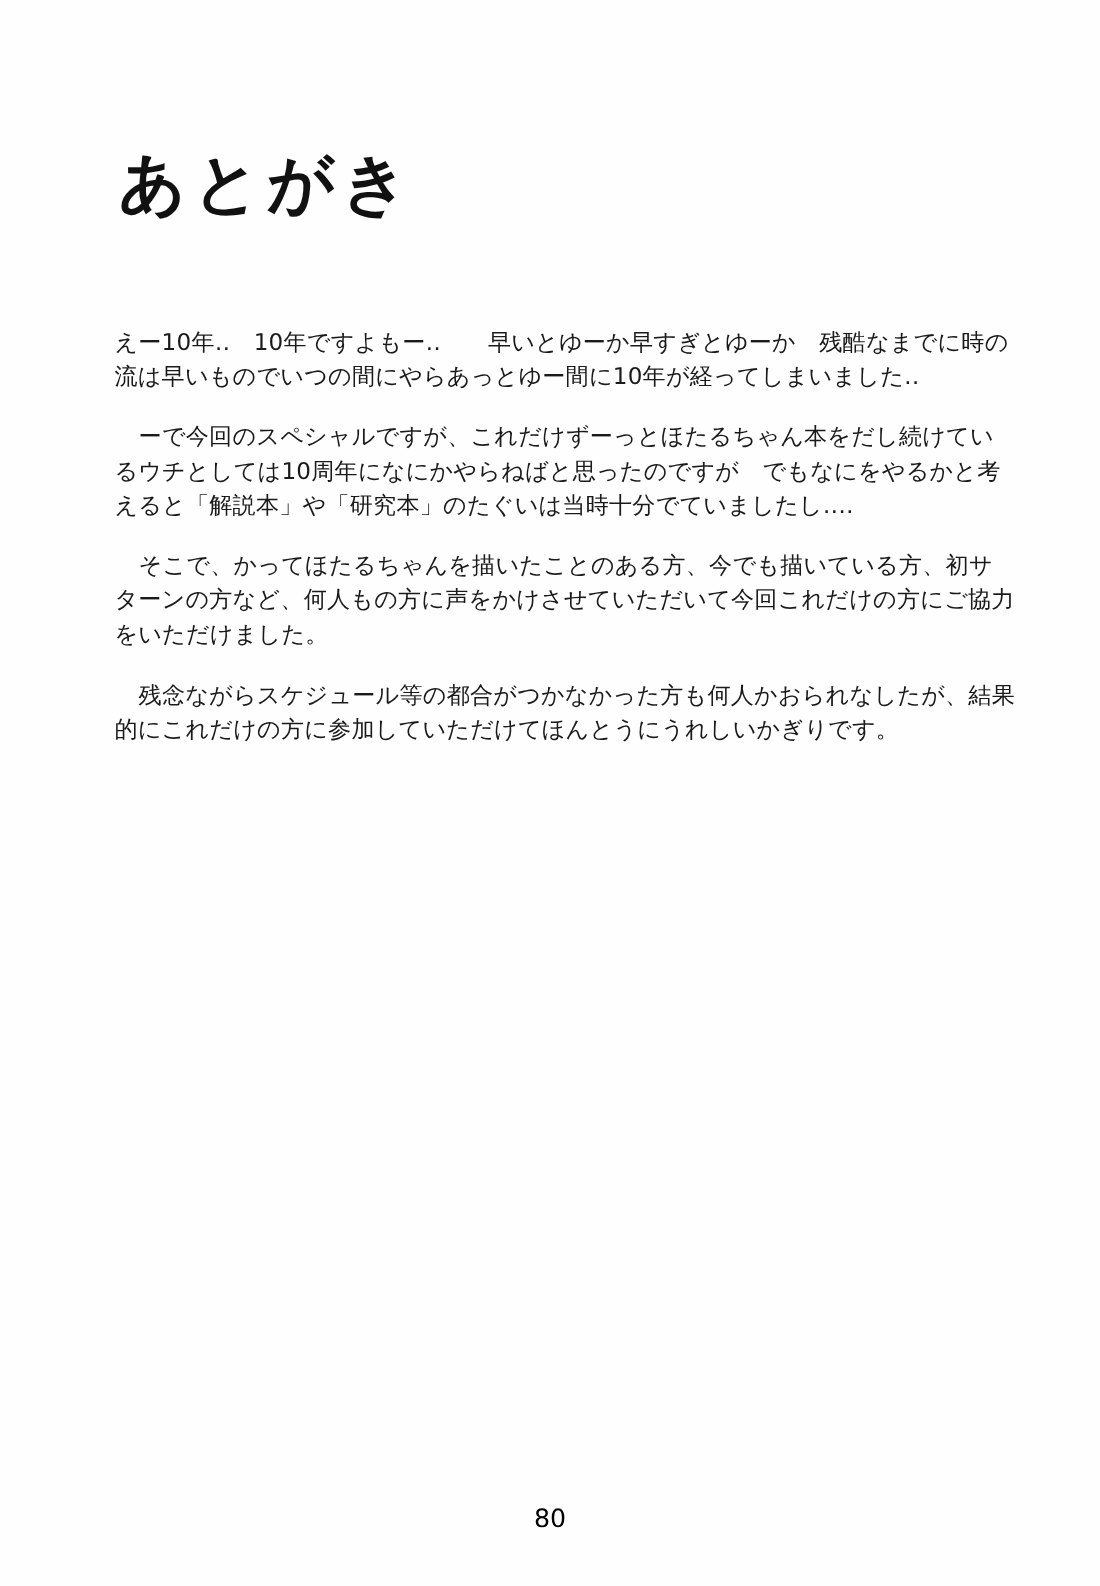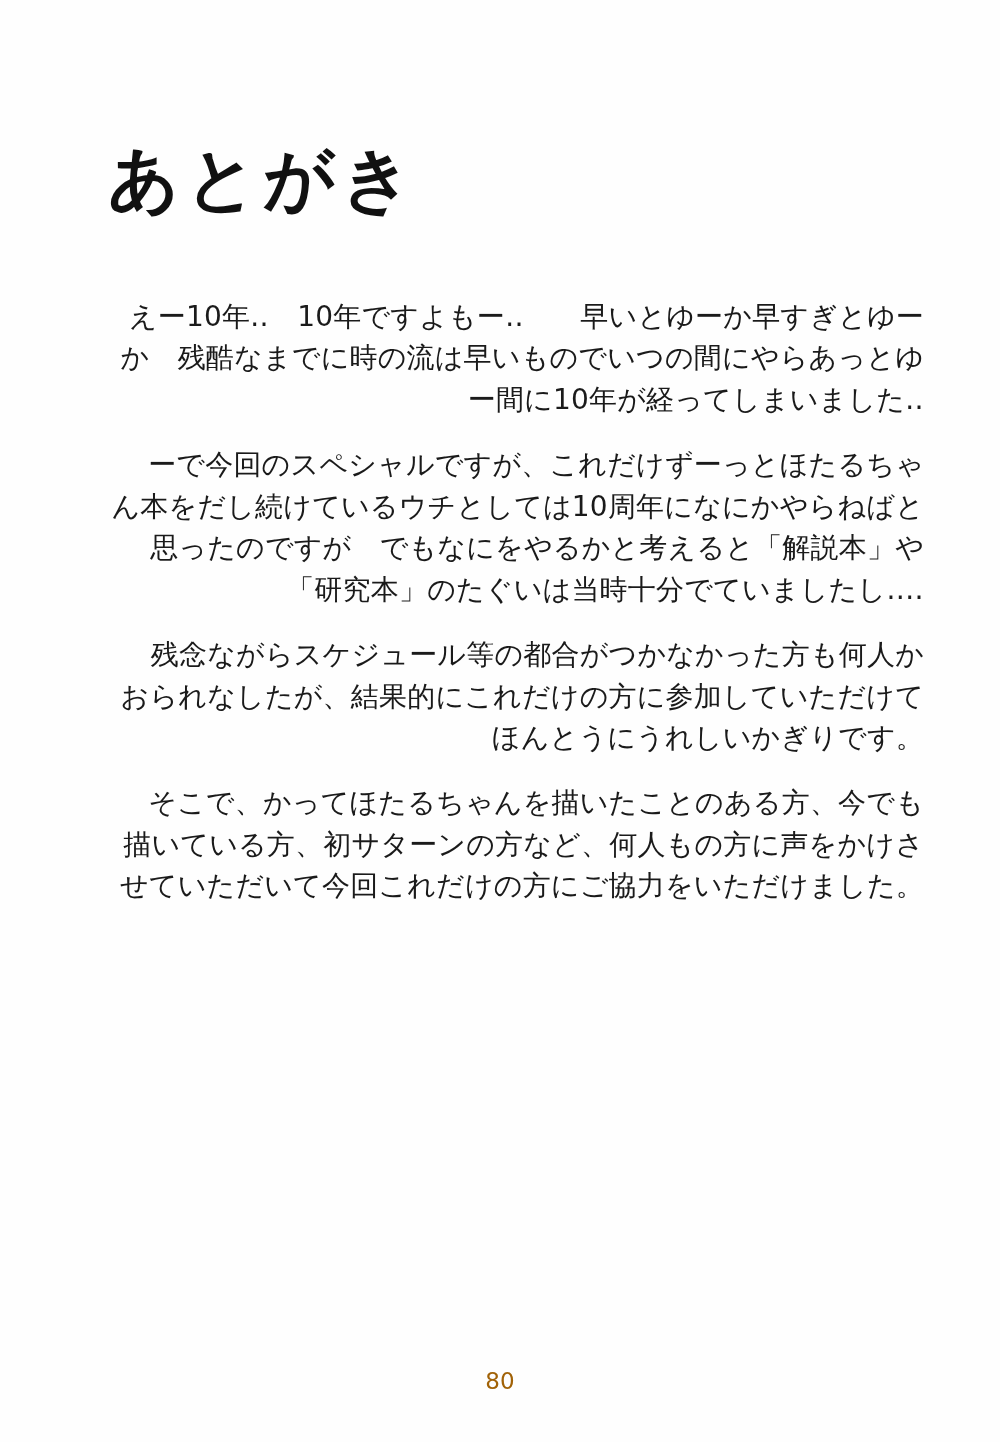--- a/index.html
+++ b/index.html
@@ -17,65 +17,65 @@
   }
   .page {
     position: absolute;
     inset: 0;
     background: #fefefe;
   }
   .page-title {
     position: absolute;
     left: 108px;
     top: 96px;
-    font-size: 70px;
+    font-size: 60px;
     line-height: 1.05;
     font-weight: 700;
     letter-spacing: 6px;
     color: #111111;
     font-family: "DejaVu Sans", "Liberation Sans", sans-serif;
   }
   .body-text {
     position: absolute;
     left: 104px;
     top: 296px;
     width: 820px;
   }
   .para {
-    font-size: 28px;
+    font-size: 21px;
     line-height: 1.48;
     letter-spacing: 0.2px;
     color: #1a1a1a;
     margin: 0 0 24px 0;
     white-space: pre-wrap;
-    text-align: right;
+    text-align: left;
   }
   .para.indent {
     text-indent: 22px;
   }
   .page-number {
     position: absolute;
     left: 0;
     right: 0;
     top: 1368px;
     text-align: center;
     font-size: 23px;
-    color: #a16207;
+    color: #000000;
     font-family: "DejaVu Sans", "Liberation Sans", sans-serif;
   }
 </style>
 </head>
 <body>
 
 <div class="page">
 
   <h1 class="page-title">あとがき</h1>
 
   <div class="body-text">
     <p class="para">えー10年‥　10年ですよもー‥　　早いとゆーか早すぎとゆーか　残酷なまでに時の流は早いものでいつの間にやらあっとゆー間に10年が経ってしまいました‥</p>
     <p class="para indent">ーで今回のスペシャルですが、これだけずーっとほたるちゃん本をだし続けているウチとしては10周年になにかやらねばと思ったのですが　でもなにをやるかと考えると「解説本」や「研究本」のたぐいは当時十分でていましたし‥‥</p>
+    <p class="para indent">そこで、かってほたるちゃんを描いたことのある方、今でも描いている方、初サターンの方など、何人もの方に声をかけさせていただいて今回これだけの方にご協力をいただけました。</p>
     <p class="para indent">残念ながらスケジュール等の都合がつかなかった方も何人かおられなしたが、結果的にこれだけの方に参加していただけてほんとうにうれしいかぎりです。</p>
-    <p class="para indent">そこで、かってほたるちゃんを描いたことのある方、今でも描いている方、初サターンの方など、何人もの方に声をかけさせていただいて今回これだけの方にご協力をいただけました。</p>
   </div>
 
   <div class="page-number">80</div>
 
 </div>
 
 </body></html>

